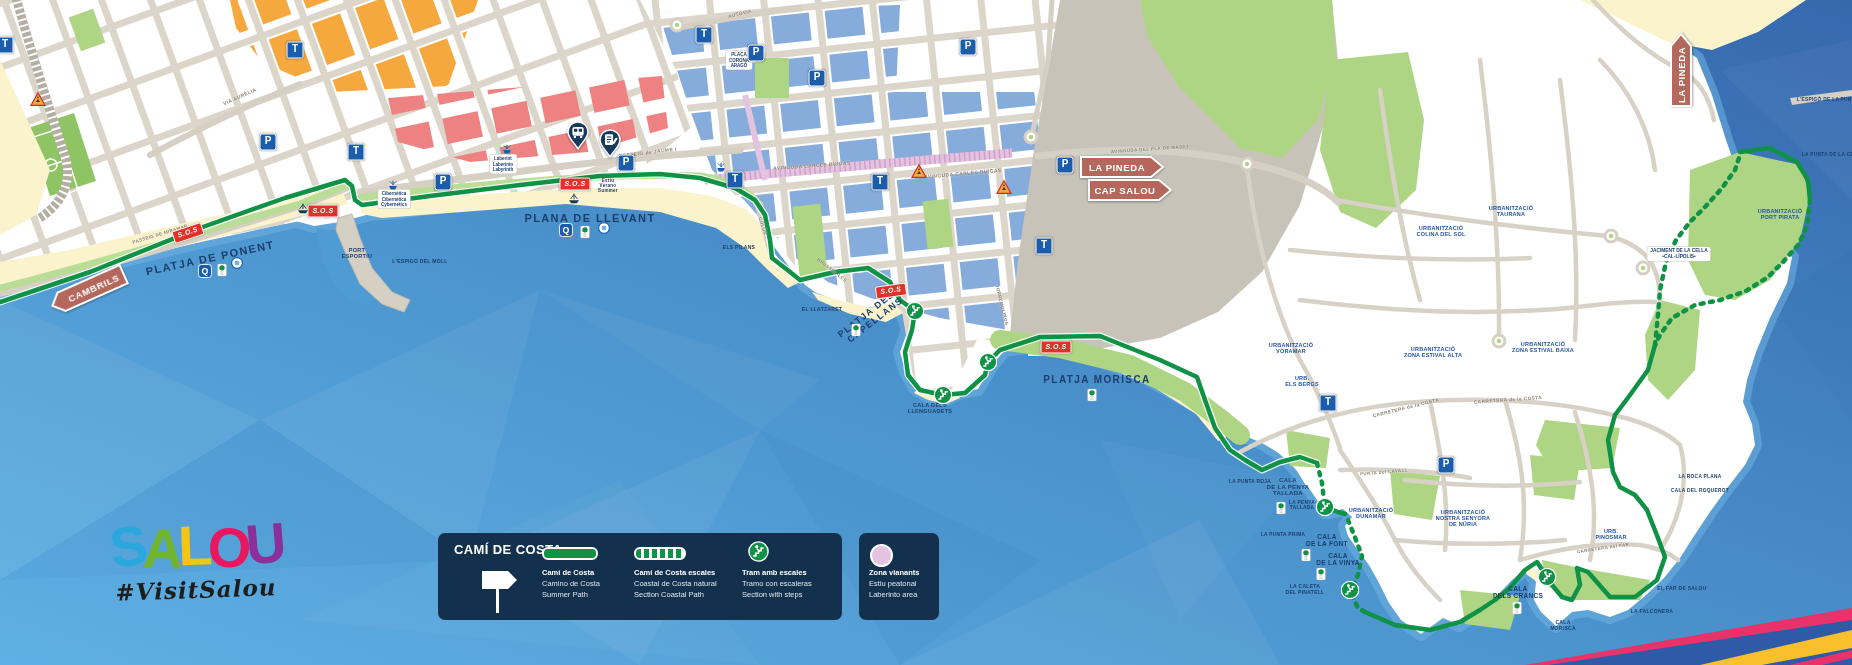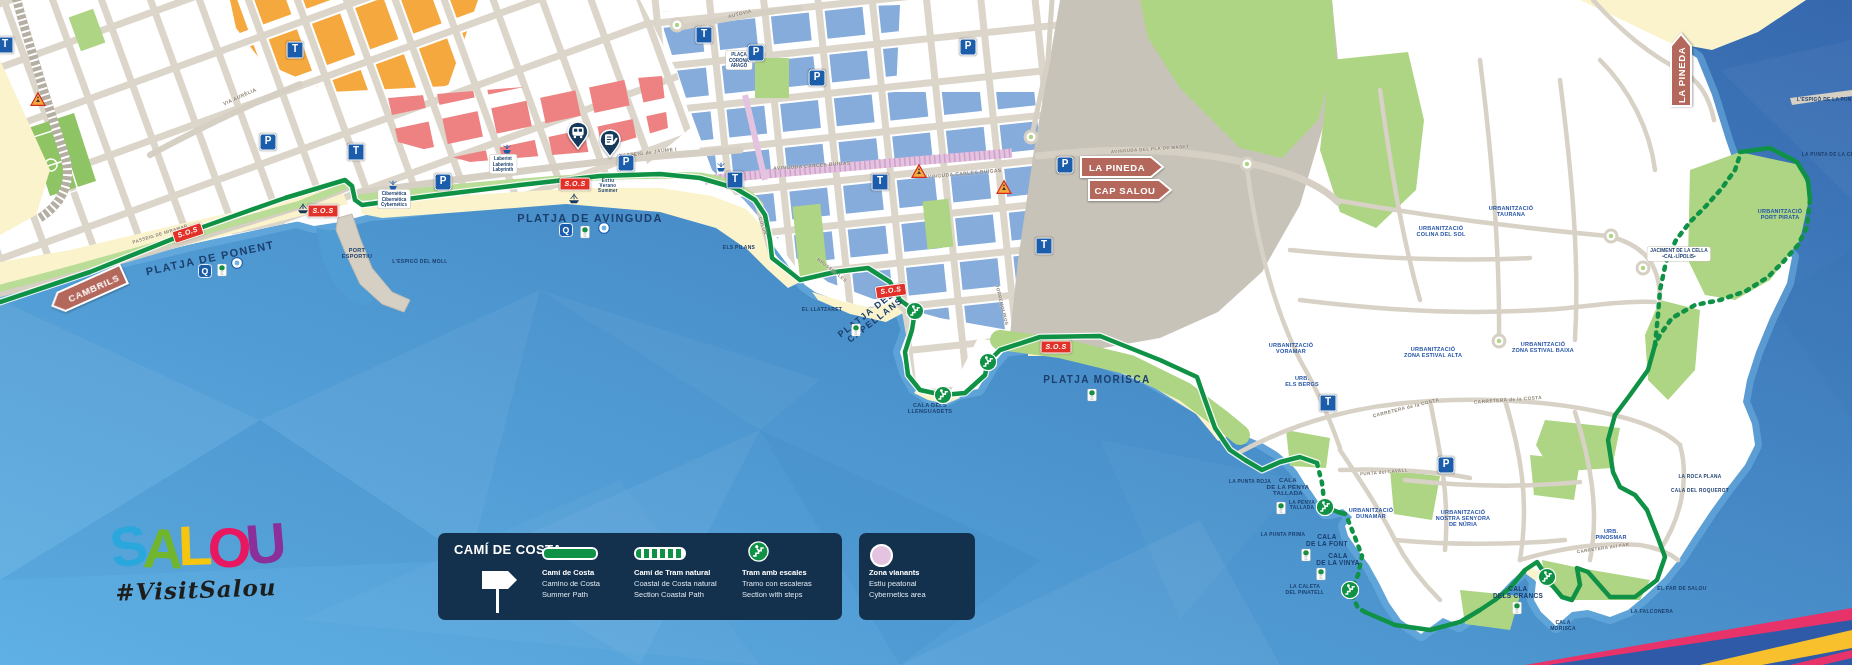--- a/index.html
+++ b/index.html
@@ -32,21 +32,21 @@
   .ic-q{width:15px;height:15px;}
   .ic-flag{width:13px;height:19px;}
   .ic-iso{width:13px;height:13px;}
   
   .sign{position:absolute;overflow:visible;filter:drop-shadow(0 1px 1px rgba(0,0,0,.35));}
   .sign text{fill:#fff;font-family:"Liberation Sans",sans-serif;font-weight:bold;
              font-size:9.5px;letter-spacing:.6px;}
   
   .legendbox{position:absolute;background:#13304d;border-radius:7px;color:#fff;}
   #legend-main{left:438px;top:533px;width:404px;height:87px;}
-  #legend-ped{left:859px;top:533px;width:80px;height:87px;padding-left:36px;}
+  #legend-ped{left:859px;top:533px;width:80px;height:87px;}
   .leg-title{position:absolute;left:16px;top:9px;font-size:13px;font-weight:bold;letter-spacing:.4px;}
   .leg-col{position:absolute;top:34px;font-size:7.5px;line-height:11px;color:#dde6ee;}
   .leg-col b{display:block;color:#fff;font-size:7.5px;}
   .sw{position:absolute;top:14px;height:9px;border:2px solid #fff;border-radius:6px;}
   .leg-ic{position:absolute;top:9px;}
   .ped-circle{position:absolute;left:11px;top:11px;width:19px;height:19px;border-radius:50%;
               border:2px solid #fff;}
   
   #logo{position:absolute;left:96px;top:518px;width:200px;text-align:center;}
   #logo-letters{font-weight:bold;font-size:56px;letter-spacing:-5px;line-height:1;}
@@ -309,21 +309,21 @@
     <polygon points="1790,665 1852,650 1852,658 1822,665" fill="#e8336a"></polygon>
   </g>
 </svg>
 
 <div id="overlay">
   <div id="labels">
         <div class="lbl beach" style="left: 210px; top: 258px; font-size: 11px; transform: translate(-50%, -50%) rotate(-12deg);">
           <div>PLATJA DE PONENT</div>
         </div>
         <div class="lbl beach" style="left: 590px; top: 218px; font-size: 11px; transform: translate(-50%, -50%) rotate(0deg);">
-          <div>PLATJA DE AVINGUDA</div>
+          <div>PLANA DE LLEVANT</div>
         </div>
         <div class="lbl beach" style="left: 872px; top: 316px; font-size: 9px; transform: translate(-50%, -50%) rotate(-38deg);">
           <div>PLATJA DELS</div>
           <div>CAPELLANS</div>
         </div>
         <div class="lbl beach" style="left: 1097px; top: 380px; font-size: 10px; transform: translate(-50%, -50%) rotate(0deg);">
           <div>PLATJA MORISCA</div>
         </div>
         <div class="lbl place" style="left: 357px; top: 253px; font-size: 5.5px; transform: translate(-50%, -50%) rotate(0deg);">
           <div>PORT</div>
@@ -636,40 +636,40 @@
       <path d="M8,8 h26 l9,9 l-9,9 H8 Z" fill="#fff"></path>
     </svg>
     <div class="sw" id="sw-solid" style="left: 104px; width: 52px; background: rgb(15, 146, 70);"></div>
     <div class="leg-col" style="left:104px;width:86px;">
       <b>Camí de Costa</b>
       <span>Camino de Costa</span><br>
       <span>Summer Path</span>
     </div>
     <div class="sw" id="sw-dashed" style="left: 196px; width: 48px; background: repeating-linear-gradient(90deg, rgb(15, 146, 70) 0px, rgb(15, 146, 70) 5px, rgb(255, 255, 255) 5px, rgb(255, 255, 255) 8px);"></div>
     <div class="leg-col" style="left:196px;width:96px;">
-      <b>Camí de Tram natural</b>
+      <b>Camí de Costa escales</b>
       <span>Coastal de Costa natural</span><br>
       <span>Section Coastal Path</span>
     </div>
     <svg class="leg-ic" style="left:310px;top:8px;" width="21" height="21" viewBox="0 0 24 24">
       <use href="#sym-stairs"></use>
     </svg>
     <div class="leg-col" style="left:304px;width:92px;">
       <b>Tram amb escales</b>
       <span>Tramo con escaleras</span><br>
       <span>Section with steps</span>
     </div>
   </div>
 
   <div class="legendbox" id="legend-ped">
     <div class="ped-circle" id="ped-circle" style="background: rgb(227, 195, 223);"></div>
     <div class="leg-col" style="left:10px;width:80px;">
       <b>Zona vianants</b>
       <span>Estiu peatonal</span><br>
-      <span>Cybernetics area</span>
+      <span>Laberinto area</span>
     </div>
   </div>
 
   <div id="logo">
     <div id="logo-letters"><span style="color: rgb(42, 167, 220);">S</span><span style="color: rgb(112, 181, 44);">A</span><span style="color: rgb(245, 197, 15);">L</span><span style="color: rgb(232, 23, 95);">O</span><span style="color: rgb(139, 47, 155);">U</span></div>
     <div id="hashtag">#VisitSalou</div>
   </div>
 </div>
 </div>
 

